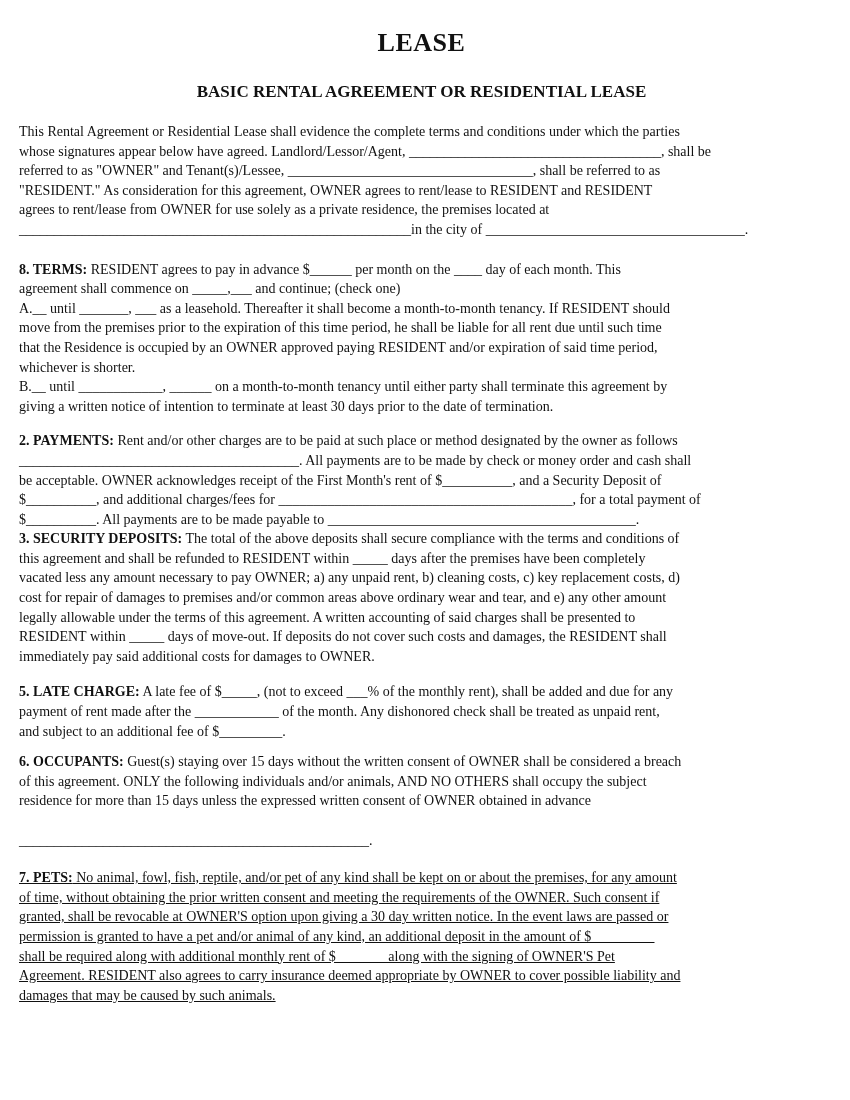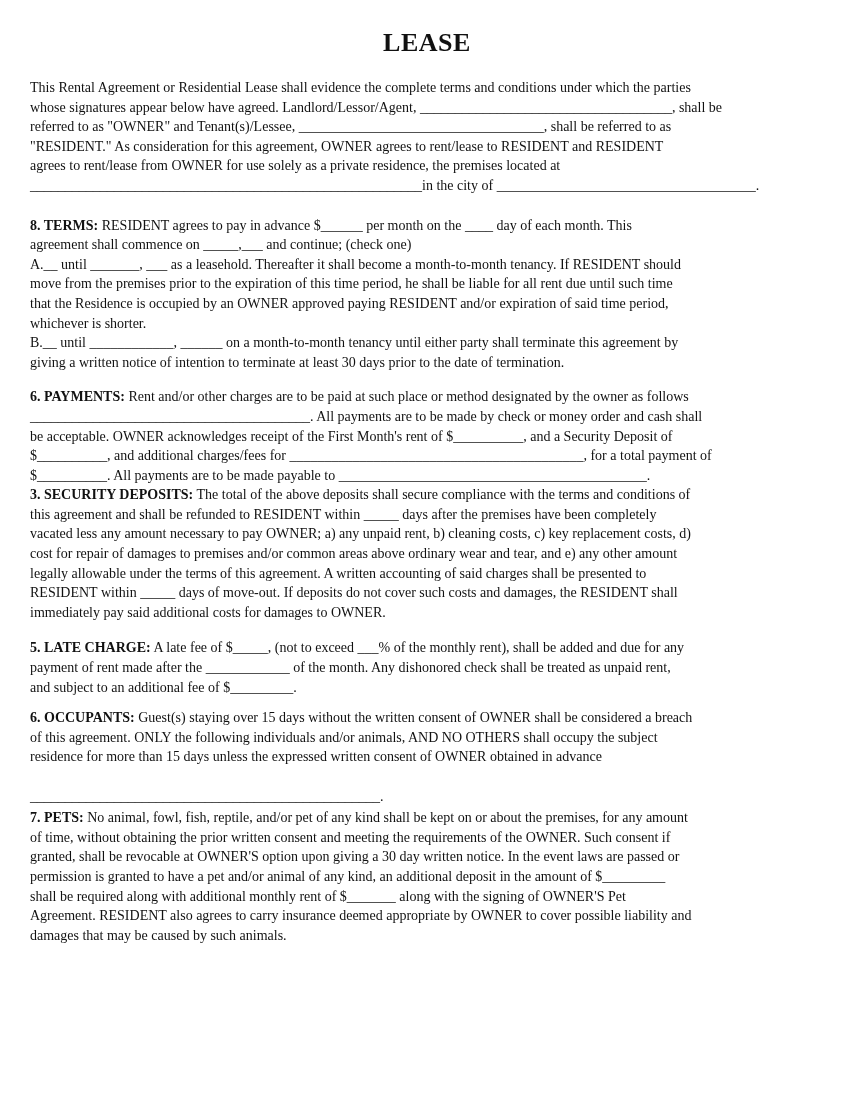--- a/index.html
+++ b/index.html
@@ -7,21 +7,21 @@
     padding: 0;
     background: #ffffff;
   }
   .page {
     position: relative;
     width: 850px;
     height: 1100px;
     margin: 0 auto;
     background: #ffffff;
     box-sizing: border-box;
-    padding: 28px 26px 0 30px;
+    padding: 28px 26px 0 19px;
     font-family: "Liberation Serif", "DejaVu Serif", serif;
     color: #111111;
     overflow: hidden;
   }
   .doc-title {
     text-align: center;
     font-weight: bold;
     font-size: 26px;
     line-height: 30px;
     margin: 0;
@@ -42,47 +42,48 @@
     word-break: normal;
   }
   .para strong { font-weight: bold; }
   #intro { margin-top: 20px; }
   #sec-terms        { margin-top: 20px; }
   #sec-payments     { margin-top: 15px; }
   #sec-deposits     { }
   #sec-latecharge   { margin-top: 16px; }
   #sec-utilities    { margin-top: 18px; }
   #sec-occupants    { margin-top: 11px; }
-  #sec-pets         { margin-top: 2px; }
+  #sec-pets         { margin-top: 18px; text-decoration: underline; }
 </style>
 </head>
 <body>
 
 <div class="page">
 
   <h1 class="doc-title">LEASE</h1>
 
+  <h2 class="doc-subtitle">BASIC RENTAL AGREEMENT OR RESIDENTIAL LEASE</h2>
 
   <p class="para" id="intro">This Rental Agreement or Residential Lease shall evidence the complete terms and conditions under which the parties
 whose signatures appear below have agreed. Landlord/Lessor/Agent, ____________________________________, shall be
 referred to as "OWNER" and Tenant(s)/Lessee, ___________________________________, shall be referred to as
 "RESIDENT." As consideration for this agreement, OWNER agrees to rent/lease to RESIDENT and RESIDENT
 agrees to rent/lease from OWNER for use solely as a private residence, the premises located at
 ________________________________________________________in the city of _____________________________________.</p>
 
   <p class="para" id="sec-terms"><strong>8. TERMS:</strong><span> RESIDENT agrees to pay in advance $______ per month on the ____ day of each month. This
 agreement shall commence on _____,___ and continue; (check one)
 A.__ until _______, ___ as a leasehold. Thereafter it shall become a month-to-month tenancy. If RESIDENT should
 move from the premises prior to the expiration of this time period, he shall be liable for all rent due until such time
 that the Residence is occupied by an OWNER approved paying RESIDENT and/or expiration of said time period,
 whichever is shorter.
 B.__ until ____________, ______ on a month-to-month tenancy until either party shall terminate this agreement by
 giving a written notice of intention to terminate at least 30 days prior to the date of termination.</span></p>
 
-  <p class="para" id="sec-payments"><strong>6. PAYMENTS:</strong><span> Rent and/or other charges are to be paid at such place or method designated by the owner as follows
+  <p class="para" id="sec-payments"><strong>2. PAYMENTS:</strong><span> Rent and/or other charges are to be paid at such place or method designated by the owner as follows
 ________________________________________. All payments are to be made by check or money order and cash shall
 be acceptable. OWNER acknowledges receipt of the First Month's rent of $__________, and a Security Deposit of
 $__________, and additional charges/fees for __________________________________________, for a total payment of
 $__________. All payments are to be made payable to ____________________________________________.</span></p>
 
   <p class="para" id="sec-deposits"><strong>3. SECURITY DEPOSITS:</strong><span> The total of the above deposits shall secure compliance with the terms and conditions of
 this agreement and shall be refunded to RESIDENT within _____ days after the premises have been completely
 vacated less any amount necessary to pay OWNER; a) any unpaid rent, b) cleaning costs, c) key replacement costs, d)
 cost for repair of damages to premises and/or common areas above ordinary wear and tear, and e) any other amount
 legally allowable under the terms of this agreement. A written accounting of said charges shall be presented to

